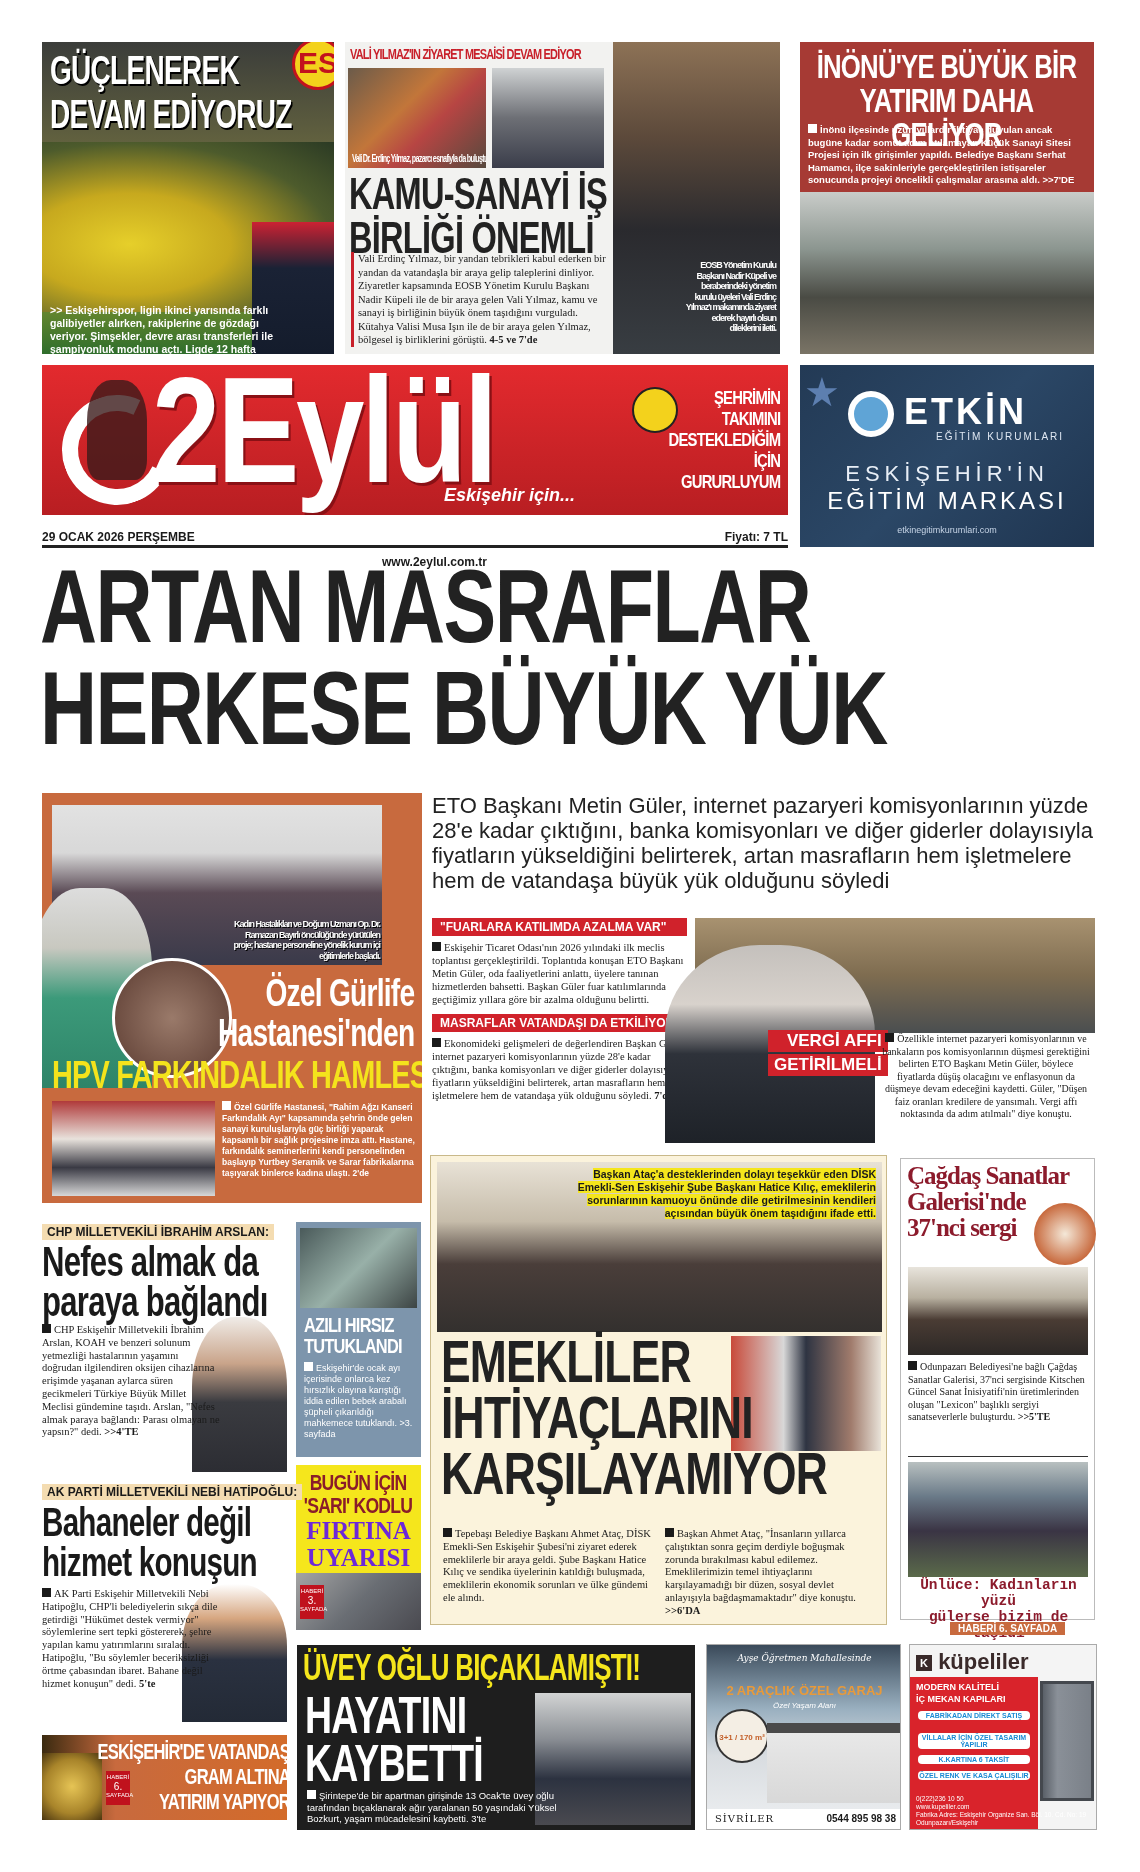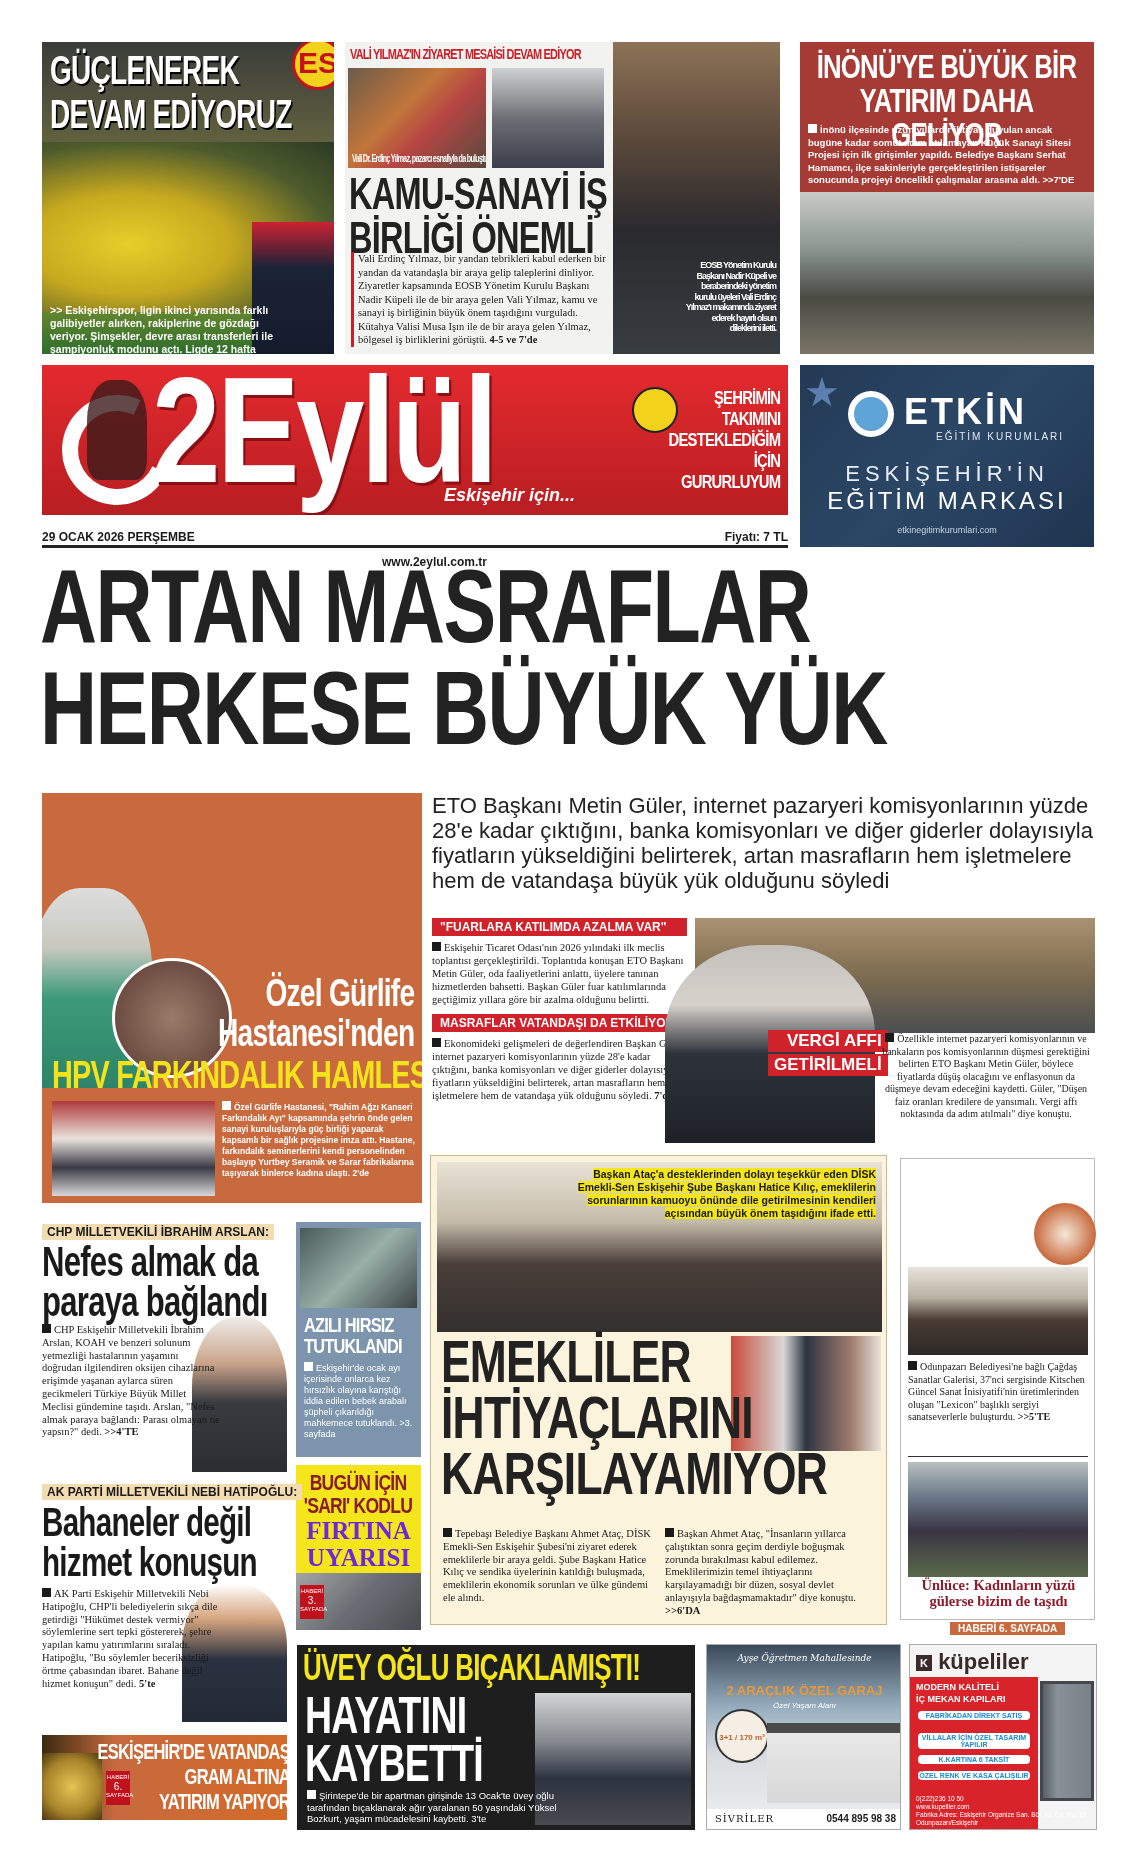--- a/index.html
+++ b/index.html
@@ -81,20 +81,23 @@
   <span class="abs" style="left:340px;top:2px;margin-top:25px;">www.2eylul.com.tr</span>
   <span class="abs" style="right:0;top:2px;">Fiyatı: 7 TL</span>
 </div>
 
 <div class="abs cond" style="left:40px;top:555px;font-size:104px;line-height:102px;color:#222;letter-spacing:-2px;transform:scaleX(0.76);width:1420px;">
   <div>ARTAN MASRAFLAR</div>
   <div>HERKESE BÜYÜK YÜK</div>
 </div>
 
 <div class="abs" style="left:42px;top:793px;width:380px;height:410px;background:#c86a3e;overflow:hidden;">
+  <div class="photo" style="left:10px;top:12px;width:330px;height:160px;background:linear-gradient(180deg,#e2e2e2 0%,#d8d8d8 30%,#5a4a55 55%,#3a3a4a 100%);">
+    <p class="abs cond" style="right:2px;bottom:4px;width:150px;color:#fff;font-size:9px;line-height:10.5px;text-align:right;text-shadow:1px 1px 0 #000;">Kadın Hastalıkları ve Doğum Uzmanı Op. Dr. Ramazan Bayırlı öncülüğünde yürütülen proje; hastane personeline yönelik kurum içi eğitimlerle başladı.</p>
+  </div>
   <div class="photo" style="left:-10px;top:95px;width:120px;height:200px;background:linear-gradient(180deg,#ddd 0%,#c8c8c0 30%,#3c9a7a 55%,#2e8468 100%);border-radius:40% 40% 0 0;"></div>
   <div class="photo" style="left:70px;top:165px;width:120px;height:120px;border-radius:50%;background:radial-gradient(circle,#9a7a6a,#5a3a30);border:3px solid #fff;"></div>
   <div class="abs cond" style="right:8px;top:180px;color:#fff;font-size:38px;line-height:40px;text-align:right;transform:scaleX(0.74);transform-origin:right top;">
     <div>Özel Gürlife</div>
     <div>Hastanesi'nden</div>
   </div>
   <div class="abs cond" style="left:10px;top:262px;color:#f4e31c;font-size:38px;line-height:40px;transform:scaleX(0.76);white-space:nowrap;">HPV FARKINDALIK HAMLESİ</div>
   <div class="photo" style="left:10px;top:308px;width:163px;height:95px;background:linear-gradient(180deg,#b03a3a 0%,#e8e2dc 40%,#3a3a44 70%,#d8d8d8 100%);"></div>
   <p class="abs sqw" style="left:180px;top:308px;width:195px;color:#fff;font-weight:bold;font-size:8.5px;line-height:11px;"><span>Özel Gürlife Hastanesi, "Rahim Ağzı Kanseri Farkındalık Ayı" kapsamında şehrin önde gelen sanayi kuruluşlarıyla güç birliği yaparak kapsamlı bir sağlık projesine imza attı. Hastane, farkındalık seminerlerini kendi personelinden başlayıp Yurtbey Seramik ve Sarar fabrikalarına taşıyarak binlerce kadına ulaştı.</span> <span>2'de</span></p>
 </div>
@@ -186,26 +189,31 @@
   <div class="abs cond" style="left:10px;top:178px;font-size:60px;line-height:56px;color:#222;transform:scaleX(0.74);width:600px;">
     <div>EMEKLİLER</div>
     <div>İHTİYAÇLARINI</div>
     <div>KARŞILAYAMIYOR</div>
   </div>
   <p class="abs serif sq" style="left:12px;top:372px;width:210px;font-size:10.5px;line-height:12.8px;">Tepebaşı Belediye Başkanı Ahmet Ataç, DİSK Emekli-Sen Eskişehir Şubesi'ni ziyaret ederek emeklilerle bir araya geldi. Şube Başkanı Hatice Kılıç ve sendika üyelerinin katıldığı buluşmada, emeklilerin ekonomik sorunları ve ülke gündemi ele alındı.</p>
   <p class="abs serif sq" style="left:234px;top:372px;width:212px;font-size:10.5px;line-height:12.8px;"><span>Başkan Ahmet Ataç, "İnsanların yıllarca çalıştıktan sonra geçim derdiyle boğuşmak zorunda bırakılması kabul edilemez. Emeklilerimizin temel ihtiyaçlarını karşılayamadığı bir düzen, sosyal devlet anlayışıyla bağdaşmamaktadır" diye konuştu.</span> <b>&gt;&gt;6'DA</b></p>
 </div>
 
 <div class="abs" style="left:900px;top:1158px;width:195px;height:462px;border:1px solid #bbb;">
+  <div class="abs serif" style="left:6px;top:4px;color:#8c1b2c;font-weight:bold;font-size:25px;line-height:26px;letter-spacing:-1px;">
+    <div>Çağdaş Sanatlar</div>
+    <div>Galerisi'nde</div>
+    <div>37'nci sergi</div>
+  </div>
   <div class="abs" style="left:133px;top:44px;width:62px;height:62px;border-radius:50%;background:radial-gradient(circle,#f4e8d8,#c86a3e 70%,#e9d9c0);"></div>
   <div class="photo" style="left:7px;top:108px;width:180px;height:88px;background:linear-gradient(180deg,#e8e4dc 0%,#b8b0a0 35%,#4a3c34 60%,#2c2826 100%);"></div>
   <p class="abs serif sq" style="left:7px;top:202px;width:182px;font-size:10px;line-height:12.5px;"><span>Odunpazarı Belediyesi'ne bağlı Çağdaş Sanatlar Galerisi, 37'nci sergisinde Kitschen Güncel Sanat İnisiyatifi'nin üretimlerinden oluşan "Lexicon" başlıklı sergiyi sanatseverlerle buluşturdu.</span> <b>&gt;&gt;5'TE</b></p>
   <div class="abs" style="left:7px;top:297px;width:180px;height:1px;background:#333;"></div>
   <div class="photo" style="left:7px;top:303px;width:180px;height:115px;background:linear-gradient(180deg,#b8c0c0 0%,#6a7a88 30%,#3a3444 60%,#5a6a4a 100%);"></div>
-  <div class="abs serif" style="left:0;width:195px;top:418px;text-align:center;color:#8c1b2c;font-weight:bold;font-size:14.5px;line-height:16px;">
+  <div class="abs serif" style="left:0;width:195px;top:418px;text-align:center;color:#8c1b2c;font-weight:bold;font-size:14.5px;line-height:16px;font-family:Liberation Mono, monospace;">
     <div>Ünlüce: Kadınların yüzü</div>
     <div>gülerse bizim de taşıdı</div>
   </div>
 </div>
 <div class="abs" style="left:950px;top:1622px;background:#c86a3e;color:#fff;font-weight:bold;font-size:10px;padding:1px 8px;">HABERİ 6. SAYFADA</div>
 
 <div class="abs" style="left:297px;top:1645px;width:398px;height:185px;background:#1e1e1e;">
   <div class="abs cond" style="left:6px;top:4px;color:#f5e61c;font-size:36px;line-height:38px;transform:scaleX(0.72);white-space:nowrap;">ÜVEY OĞLU BIÇAKLAMIŞTI!</div>
   <div class="abs cond" style="left:8px;top:46px;color:#fff;font-size:52px;line-height:48px;transform:scaleX(0.72);width:300px;">
     <div>HAYATINI</div>

